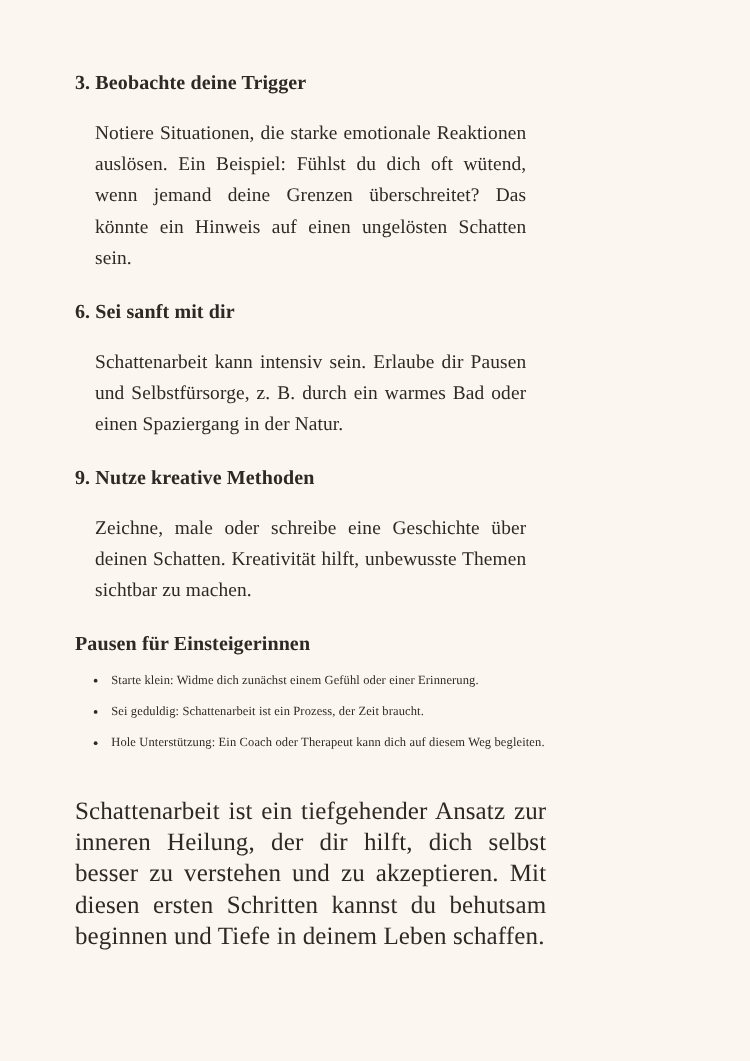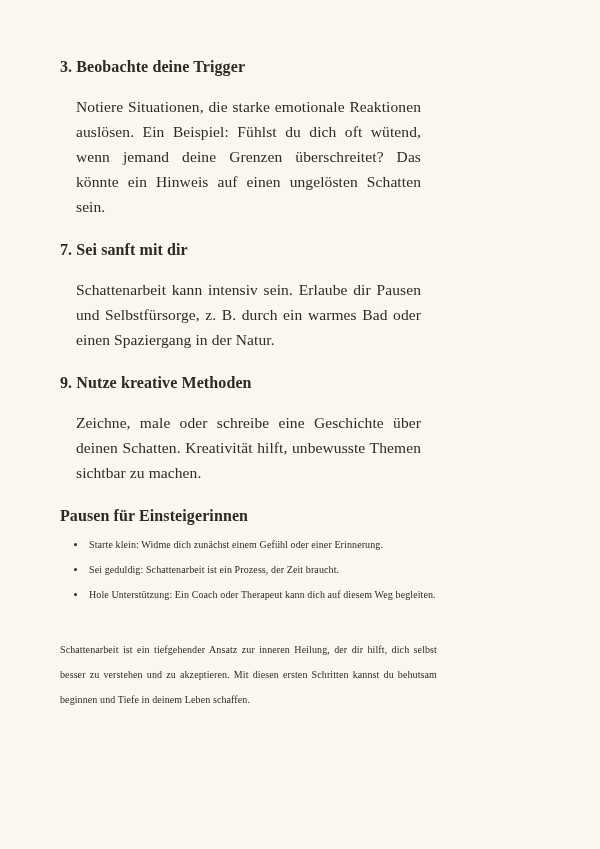--- a/index.html
+++ b/index.html
@@ -42,39 +42,39 @@
     padding: 0 0 0 27px;
     list-style: disc outside;
   }
   .tips-list li {
     font-size: 10px;
     line-height: 25px;
     letter-spacing: 0.1px;
     padding-left: 2px;
   }
   .closing {
-    font-size: 10px;
+    font-size: 20px;
     line-height: 25px;
     margin: 30px 0 0 0;
     text-align: justify;
     letter-spacing: 0.1px;
   }
 </style>
 </head>
 <body>
 
 <div class="page">
 
   <div class="section">
     <h3 class="section-heading">3. Beobachte deine Trigger</h3>
     <p class="section-body">Notiere Situationen, die starke emotionale Reaktionen auslösen. Ein Beispiel: Fühlst du dich oft wütend, wenn jemand deine Grenzen überschreitet? Das könnte ein Hinweis auf einen ungelösten Schatten sein.</p>
   </div>
 
   <div class="section">
-    <h3 class="section-heading">7. Sei sanft mit dir</h3>
+    <h3 class="section-heading">6. Sei sanft mit dir</h3>
     <p class="section-body">Schattenarbeit kann intensiv sein. Erlaube dir Pausen und Selbstfürsorge, z. B. durch ein warmes Bad oder einen Spaziergang in der Natur.</p>
   </div>
 
   <div class="section">
     <h3 class="section-heading">9. Nutze kreative Methoden</h3>
     <p class="section-body">Zeichne, male oder schreibe eine Geschichte über deinen Schatten. Kreativität hilft, unbewusste Themen sichtbar zu machen.</p>
   </div>
 
   <div class="section">
     <h3 class="section-heading">Pausen für Einsteigerinnen</h3>

